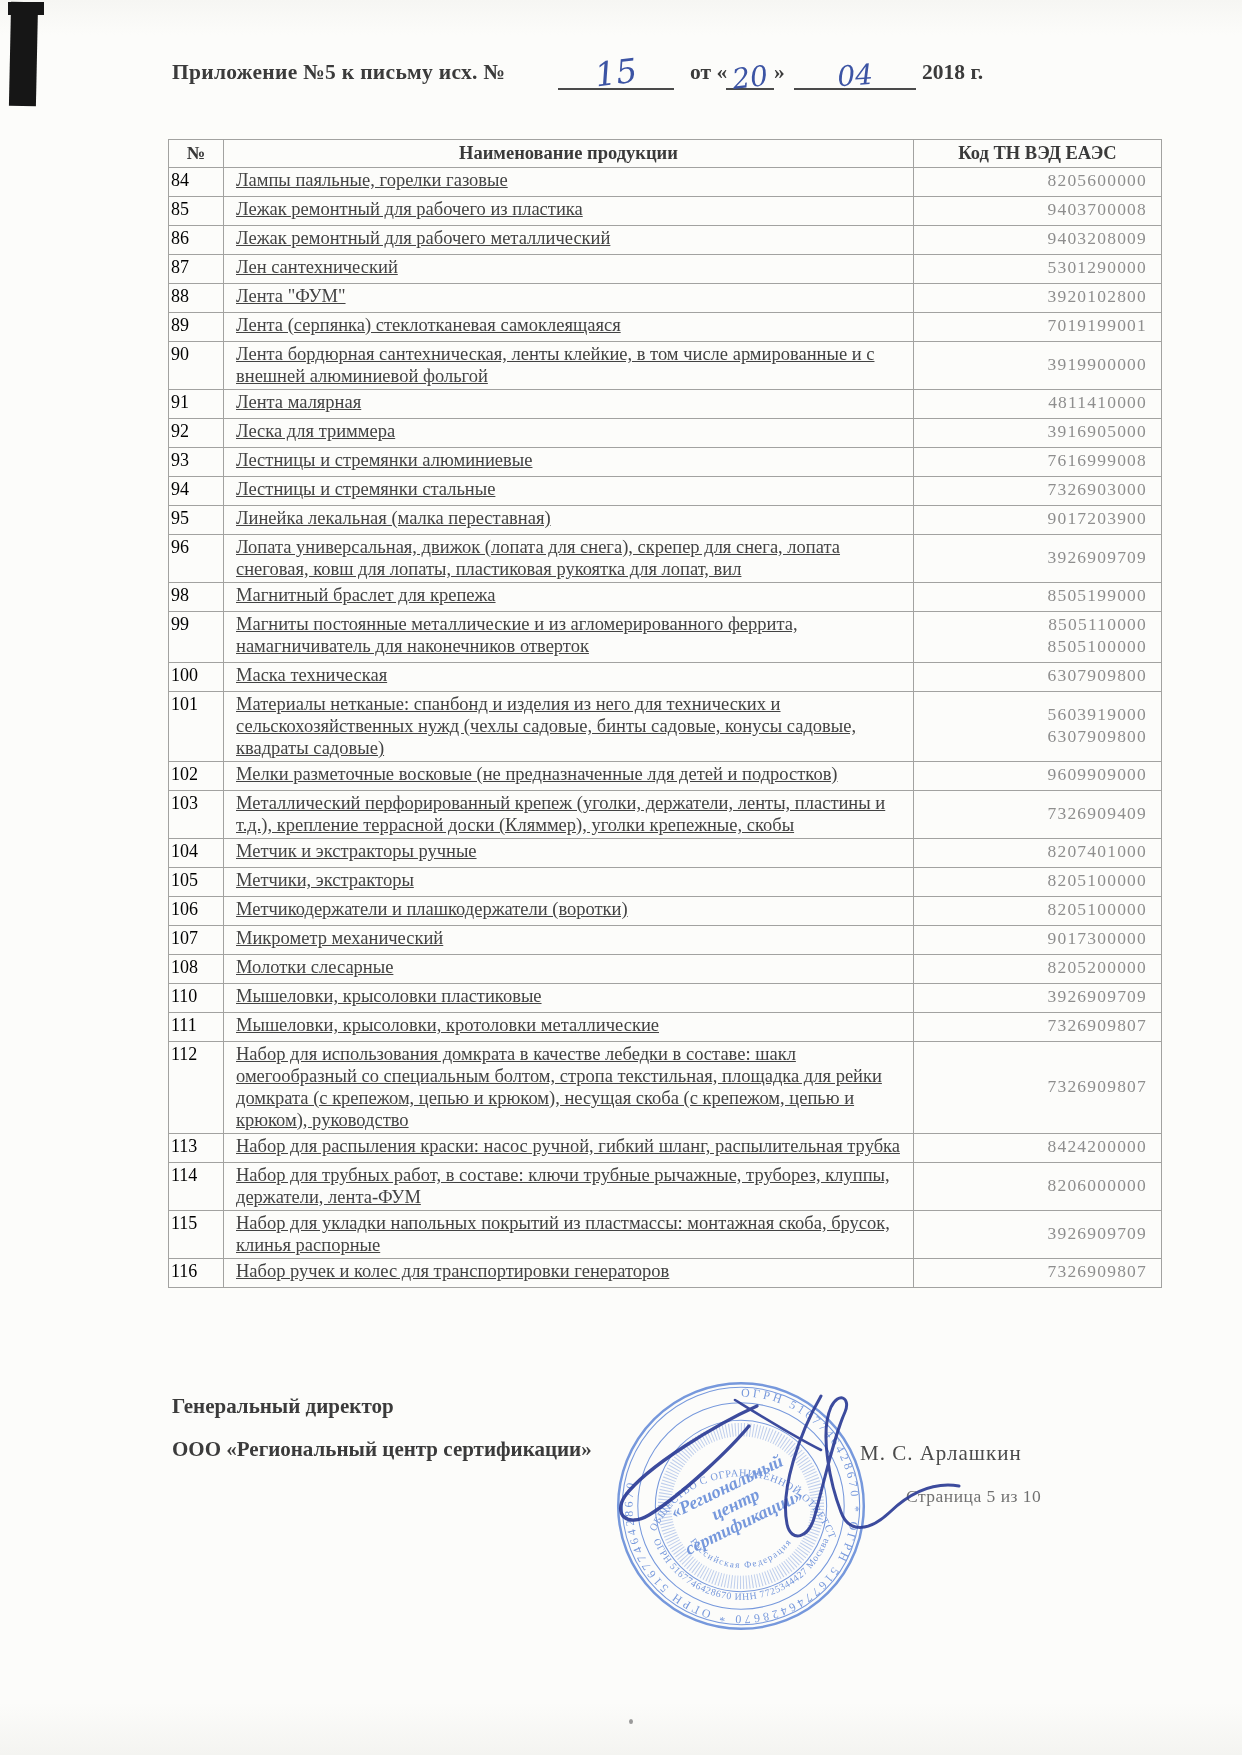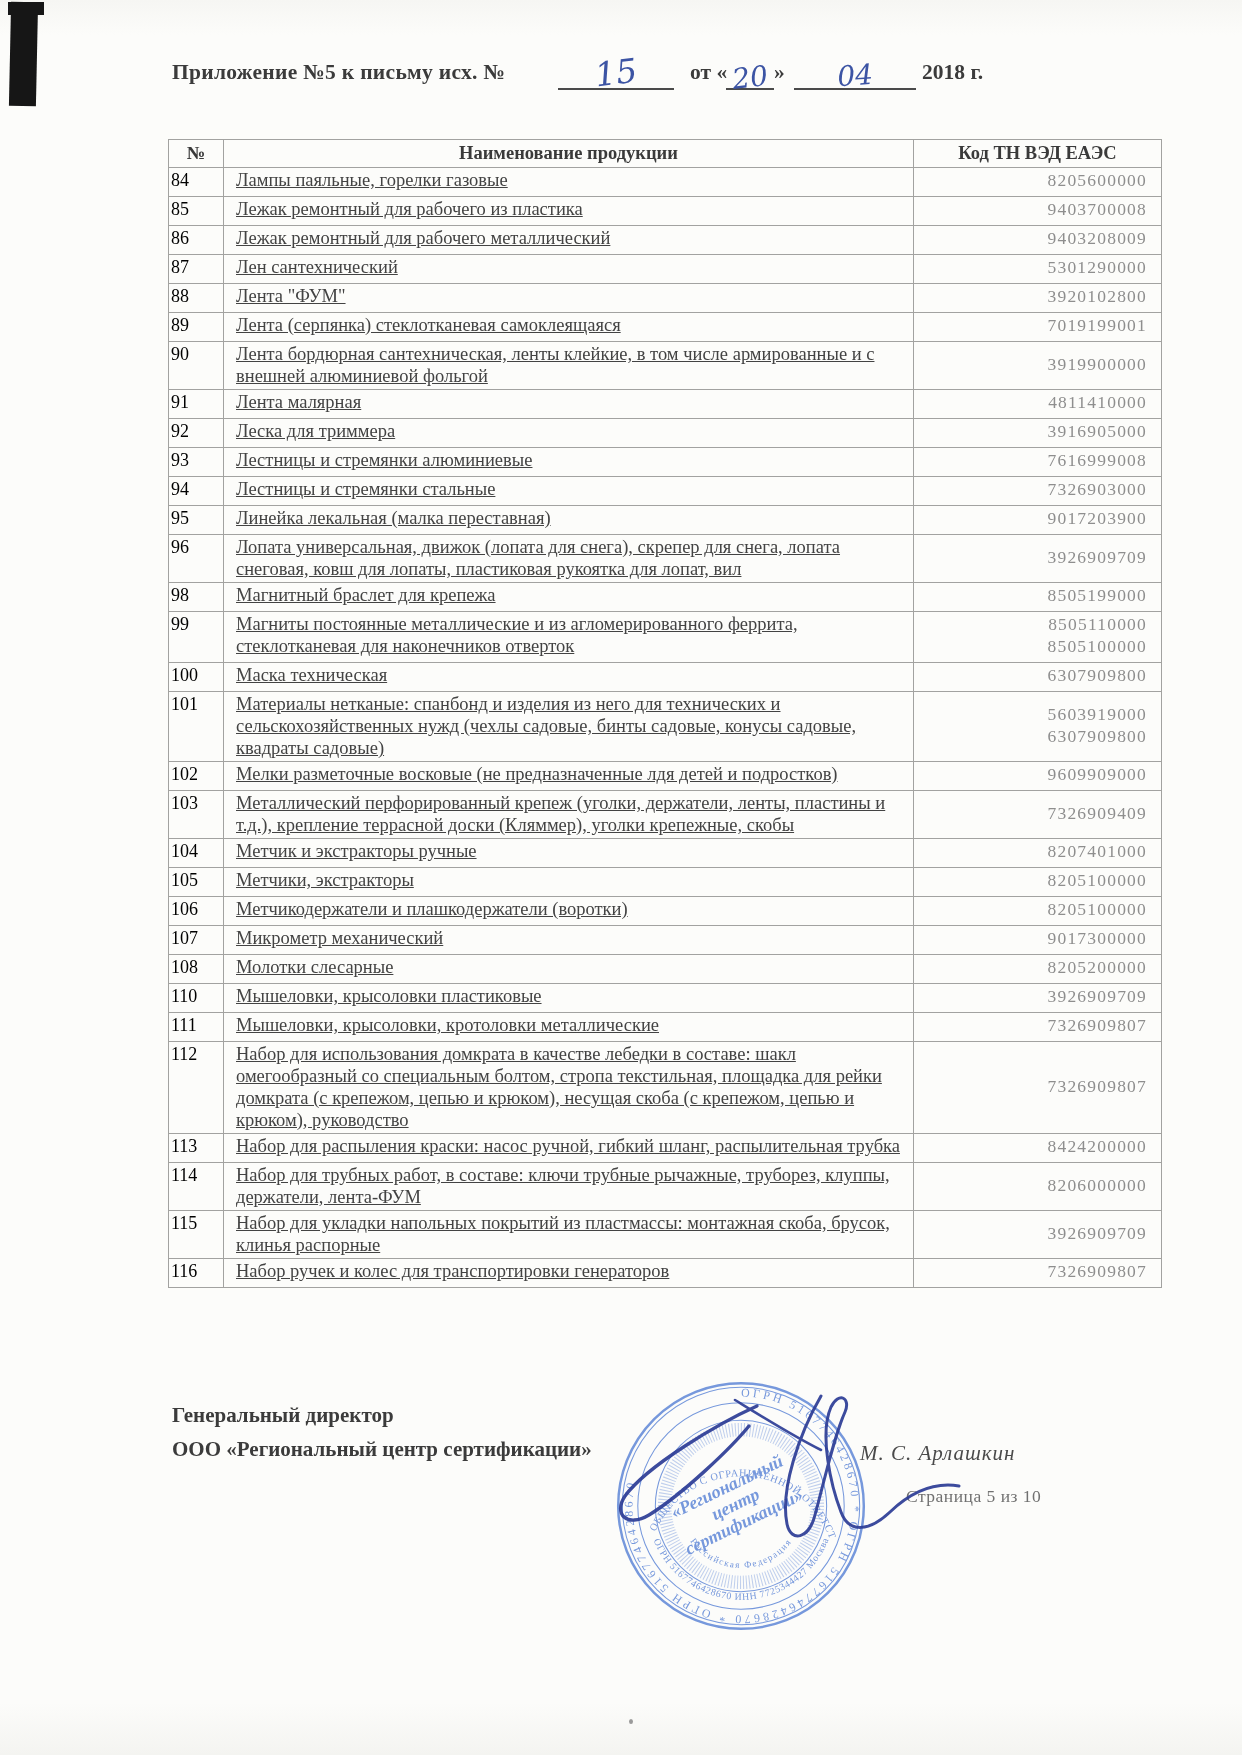--- a/index.html
+++ b/index.html
@@ -33,23 +33,23 @@
   table.doc{position:absolute;left:168px;top:139px;width:993px;border-collapse:collapse;table-layout:fixed;}
   table.doc th,table.doc td{border:1px solid #a2a2a0;}
   table.doc th{font-size:18.5px;font-weight:bold;color:#3a3a3a;padding:2px 4px;line-height:23px;}
   td.c-num{text-align:left;vertical-align:top;font-size:18px;color:#000000;padding:1px 2px;line-height:22px;}
   td.c-name{vertical-align:top;font-size:18.5px;color:#434343;padding:1px 4px 2px 12px;line-height:22px;text-decoration:underline;}
   td.c-code{vertical-align:middle;text-align:right;font-size:17.5px;color:#8e8e8e;
             padding:1px 14px 5px 4px;letter-spacing:1.2px;line-height:22px;}
 
   
   .fpiece{position:absolute;white-space:nowrap;}
-  .f-director{left:172px;top:1394px;font-size:21px;font-weight:bold;color:#3b3b3b;margin-top:9px;}
+  .f-director{left:172px;top:1394px;font-size:21px;font-weight:bold;color:#3b3b3b;}
   .f-company{left:172px;top:1437px;font-size:21px;font-weight:bold;color:#3b3b3b;}
-  .f-name{left:860px;top:1441px;font-size:21px;color:#4a4a4a;letter-spacing:1px;font-style:italic;}
+  .f-name{left:860px;top:1441px;font-size:21px;color:#4a4a4a;letter-spacing:1px;}
   .f-page{left:906px;top:1486px;font-size:17.5px;color:#707070;letter-spacing:.5px;}
 
   
   .stamp{position:absolute;left:612px;top:1377px;opacity:.85;}
   .stamp text{font-family:"Liberation Serif",serif;fill:#5f87d7;}
   .stamp .script{font-style:italic;font-weight:bold;}
   .sig{position:absolute;left:585px;top:1386px;}
 </style>
 </head>
 <body>
@@ -181,21 +181,21 @@
         </tr>
         <tr>
           <td class="c-num">98</td>
           <td class="c-name">Магнитный браслет для крепежа</td>
           <td class="c-code">
             <div>8505199000</div>
           </td>
         </tr>
         <tr>
           <td class="c-num">99</td>
-          <td class="c-name">Магниты постоянные металлические и из агломерированного феррита, стеклотканевая для наконечников отверток</td>
+          <td class="c-name">Магниты постоянные металлические и из агломерированного феррита, намагничиватель для наконечников отверток</td>
           <td class="c-code">
             <div>8505110000</div>
             <div>8505100000</div>
           </td>
         </tr>
         <tr>
           <td class="c-num">100</td>
           <td class="c-name">Маска техническая</td>
           <td class="c-code">
             <div>6307909800</div>

